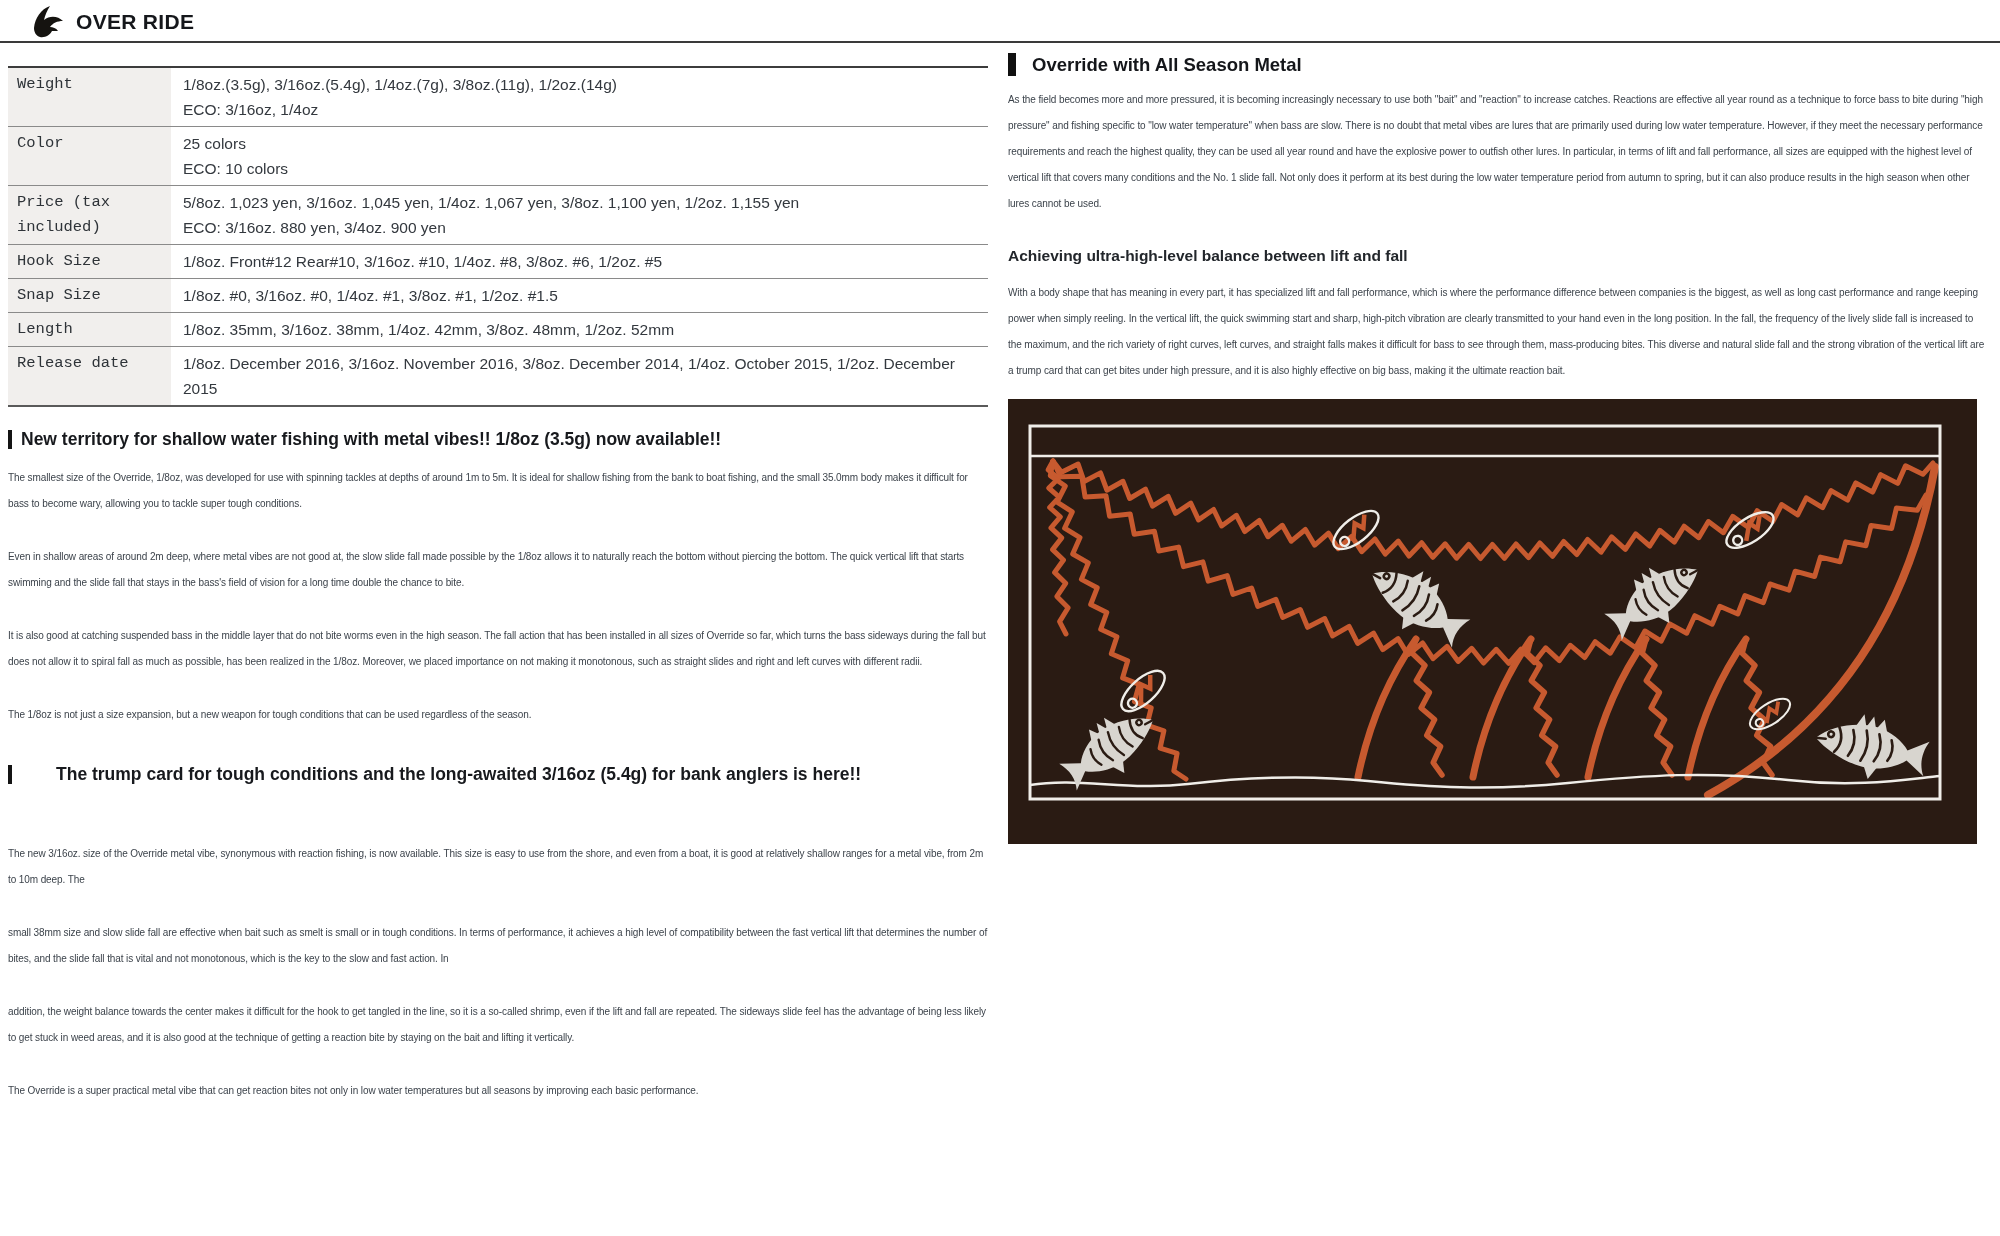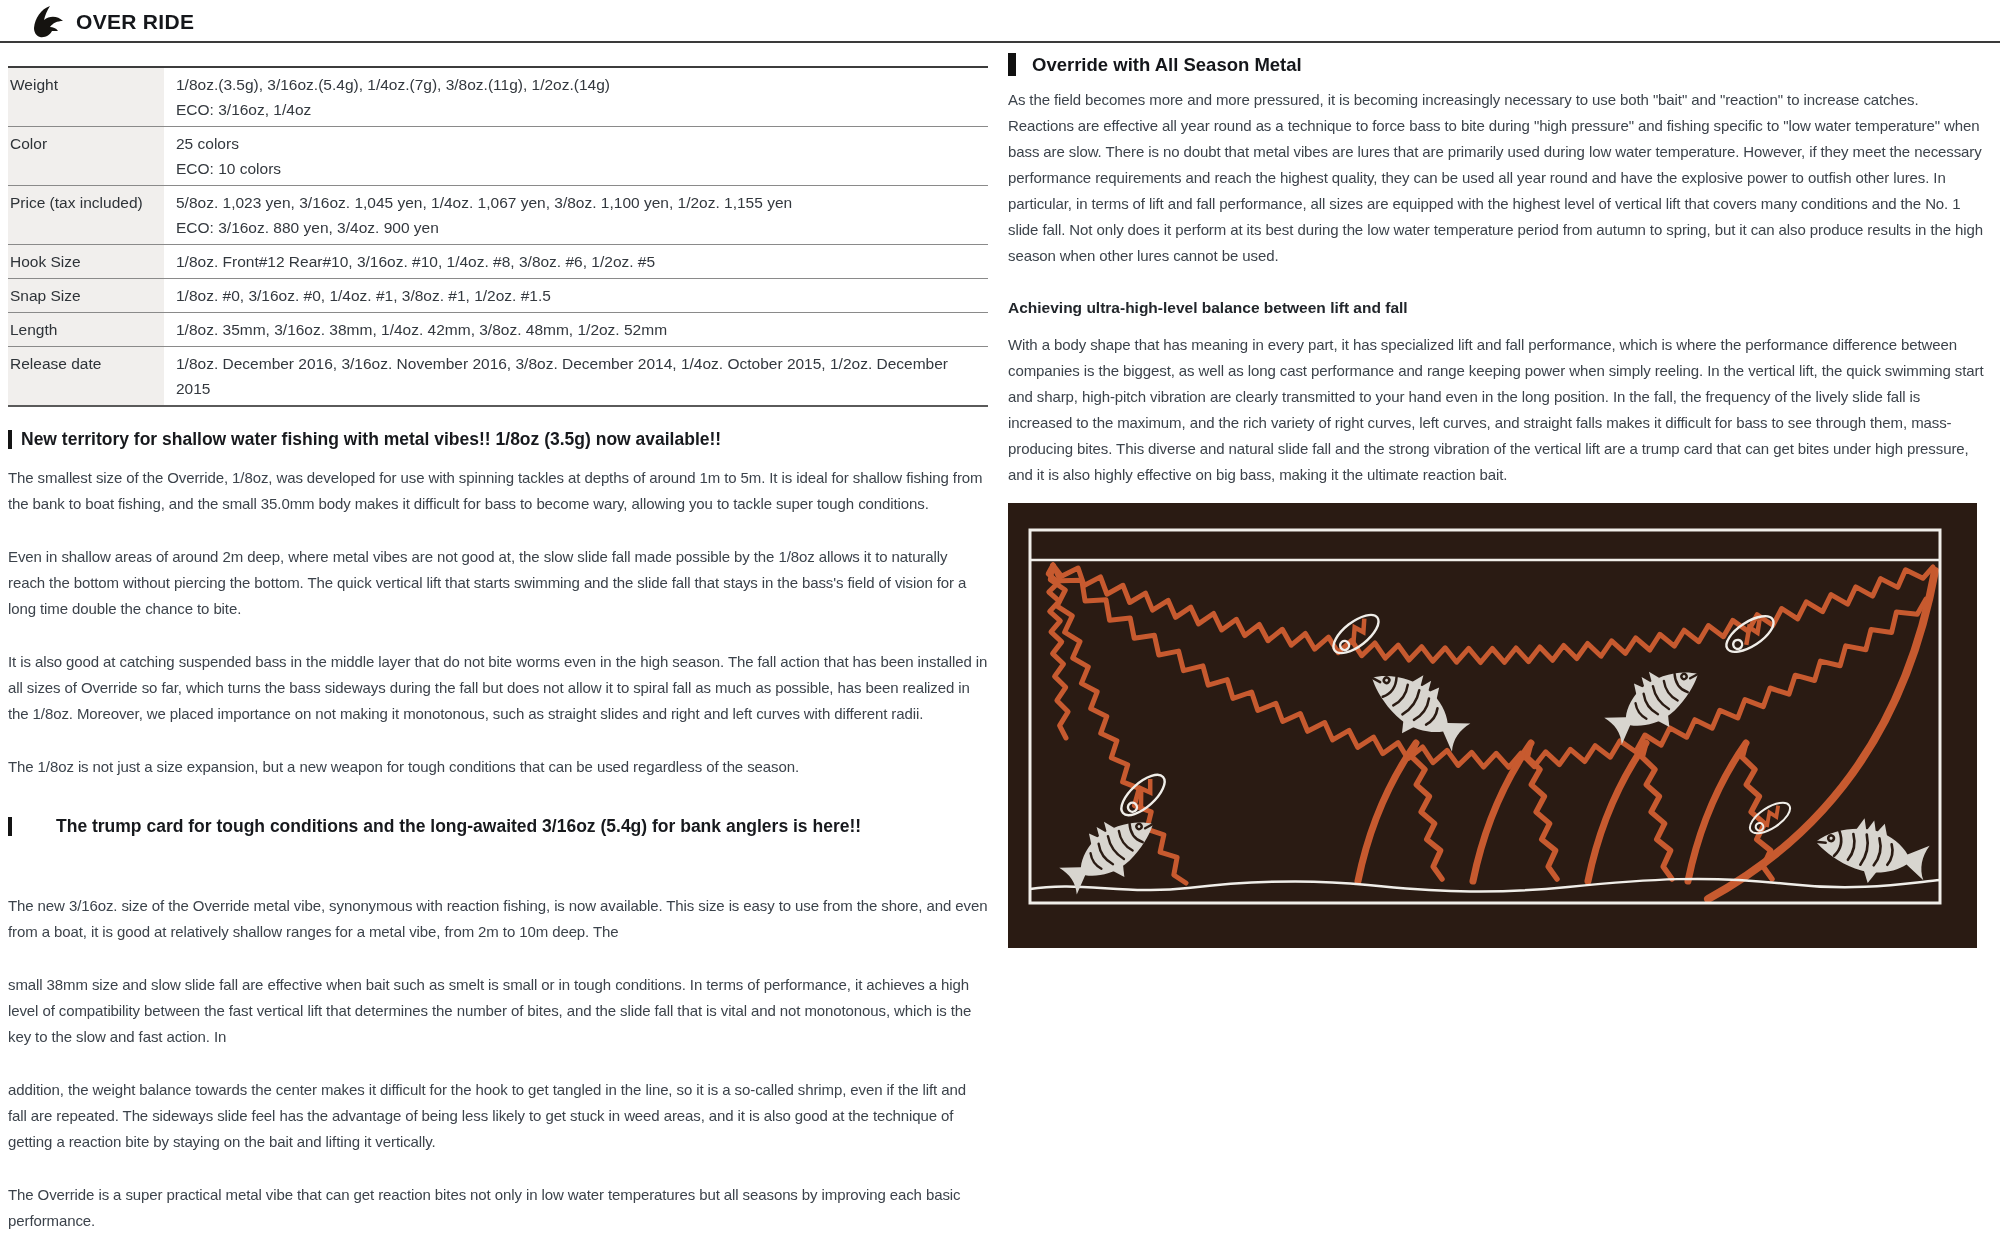--- a/index.html
+++ b/index.html
@@ -8,27 +8,27 @@
 
   
   .hdr{position:absolute;left:28px;top:2px;height:40px;display:flex;align-items:center;gap:8px;justify-content:center;}
   .brand{font-size:21px;font-weight:bold;letter-spacing:0.3px;color:#15171b;margin:0;}
   .page-rule{position:absolute;left:0;top:41px;width:2000px;border-top:2px solid #3a3a3a;}
 
   
   .left-col{position:absolute;left:8px;top:66px;width:980px;}
   .right-col{position:absolute;left:1008px;top:53px;width:978px;}
 
-  p{font-size:15px;line-height:26px;letter-spacing:-0.1px;margin:0 0 27px;color:#3c434b;}
+  p{font-size:10px;line-height:26px;letter-spacing:-0.1px;margin:0 0 27px;color:#3c434b;}
 
   
   .spec-table{border-top:2.5px solid #3c3c3c;font-size:15.5px;color:#33383e;}
   .t-row{display:flex;border-bottom:1.5px solid #8a8a8a;}
   .t-row:last-child{border-bottom:2px solid #5a5a5a;}
-  .t-label{width:148px;flex:0 0 148px;background:#f1efed;padding:4px 6px 4px 2px;line-height:25px;color:#2e3338;}
+  .t-label{width:148px;flex:0 0 148px;background:#f1efed;padding:4px 6px 4px 9px;line-height:25px;color:#2e3338;font-family:Liberation Mono, monospace;}
   .t-val{flex:1;padding:4px 6px 4px 12px;line-height:25px;}
 
   
   .lh{display:flex;gap:9px;align-items:center;font-size:17.5px;font-weight:bold;color:#17191d;margin:22px 0 15px;}
   .lh .bar{width:4px;height:19px;background:#141414;flex:0 0 4px;}
   .lh2{margin:36px 0 56px;gap:44px;}
   .rtitle{display:flex;gap:16px;align-items:flex-end;font-size:18.5px;font-weight:bold;color:#14161a;margin:0 0 11px;}
   .rtitle .bigbar{width:8px;height:23px;background:#101010;flex:0 0 8px;}
   .rsub{font-size:15.5px;font-weight:bold;color:#22262b;margin:30px 0 15px;}
 

